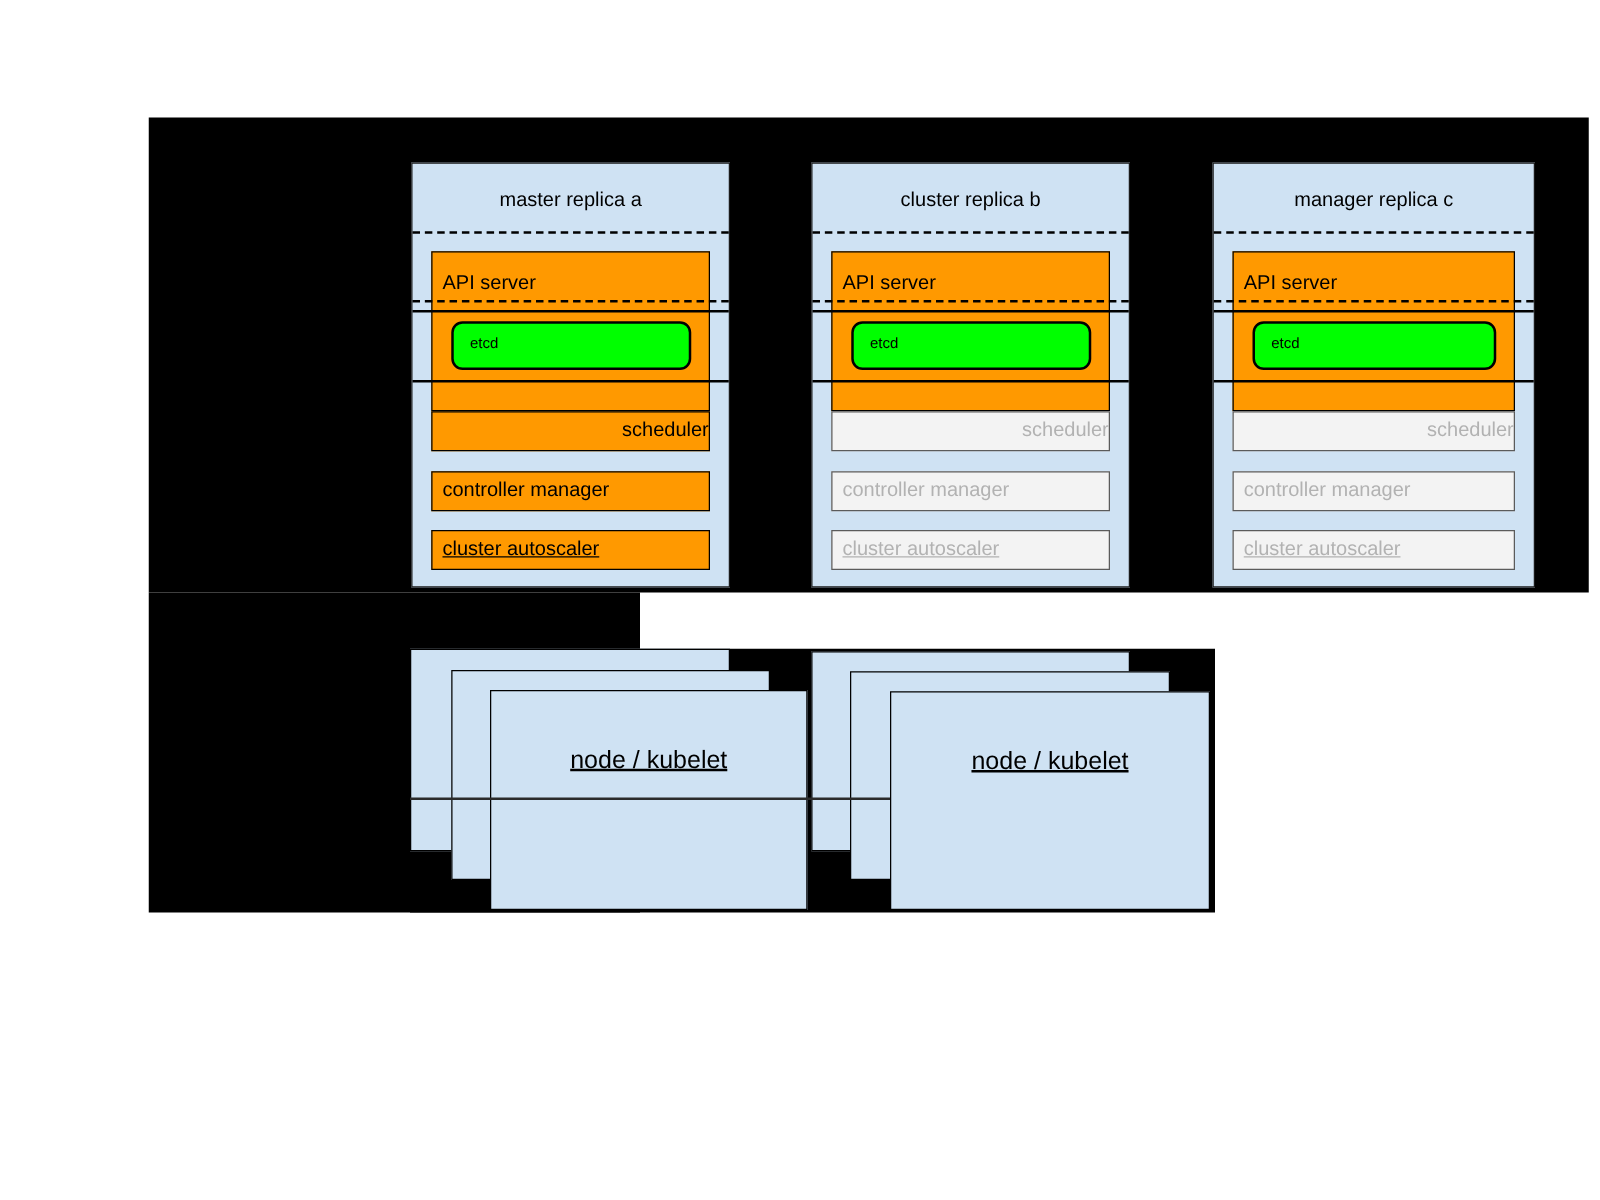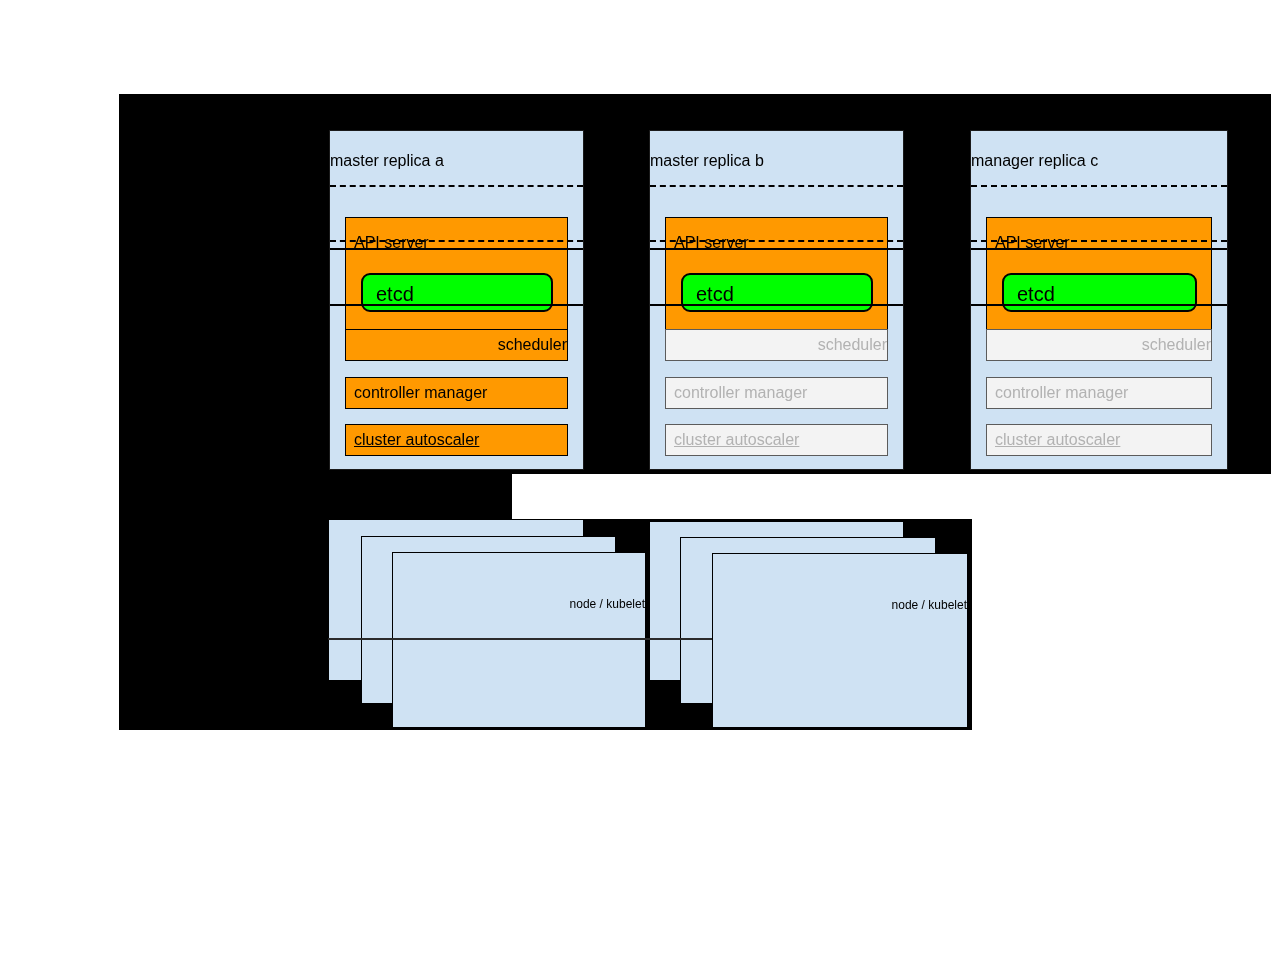--- a/index.html
+++ b/index.html
@@ -16,41 +16,41 @@
   
   .replica{
     position:absolute;top:130px;height:340px;background:#cfe2f3;
     border:1px solid #1a1a1a;box-sizing:border-box;
   }
   #replica-a{left:329px;width:255px;}
   #replica-b{left:649px;width:255px;}
   #replica-c{left:970px;width:258px;}
 
   .replica-title{
-    position:absolute;top:21px;left:0;right:0;text-align:left;
+    position:absolute;top:21px;left:0;right:0;text-align:center;
     font-size:16px;color:#000;
   }
   .hline{position:absolute;left:0;right:0;height:0;z-index:5;}
   .hline.dashed{border-top:2px dashed #000;}
   .hline.solid{border-top:2px solid #000;}
   .hl-1{top:54px;}   
   .hl-2{top:109px;}  
   .hl-3{top:117px;}  
   .hl-4{top:173px;}  
 
   .api-box{
-    position:absolute;left:15px;right:15px;top:86px;height:128px;
+    position:absolute;left:15px;right:15px;top:70px;height:128px;
     background:#ff9900;border:1.5px solid #000;box-sizing:border-box;
   }
   .api-label{position:absolute;top:16px;left:8px;font-size:16px;}
   .etcd-box{
     position:absolute;left:15px;right:14px;top:55px;height:39px;
     background:#00ff00;border:2px solid #000;border-radius:9px;box-sizing:border-box;
   }
-  .etcd-label{position:absolute;top:8px;left:13px;font-size:20px;}
+  .etcd-label{position:absolute;top:8px;left:13px;font-size:12px;}
 
   .comp{
     position:absolute;left:15px;right:15px;height:32px;box-sizing:border-box;
     font-size:16px;line-height:30px;
   }
   .comp span{padding-left:8px;}
   .comp.active{background:#ff9900;border:1.5px solid #000;color:#000;}
   .comp.inactive{background:#f3f3f3;border:1px solid #5b5b5b;color:#b2b2b2;}
   .comp-1{top:198px;text-align:right;}
   .comp-2{top:246px;}
@@ -60,21 +60,21 @@
   .nodebox{
     position:absolute;background:#cfe2f3;border:1px solid #000;box-sizing:border-box;
   }
   #n1-back  {left:328px;top:519px;width:256px;height:162px;}
   #n1-middle{left:361px;top:536px;width:255px;height:168px;}
   #n1-front {left:392px;top:552px;width:254px;height:176px;}
   #n2-back  {left:649px;top:521px;width:255px;height:160px;}
   #n2-middle{left:680px;top:537px;width:256px;height:167px;}
   #n2-front {left:712px;top:553px;width:256px;height:175px;}
   .node-label{
-    position:absolute;top:44px;left:0;right:0;text-align:right;font-size:12px;color:#000;
+    position:absolute;top:44px;left:0;right:0;text-align:center;font-size:20px;color:#000;text-decoration:underline;
   }
   #kubelet-line{
     position:absolute;left:328px;top:638px;width:384px;height:2px;background:#2b2b2b;
   }
 </style>
 </head>
 <body>
 
 <div id="canvas">
 
@@ -93,21 +93,21 @@
     <div class="hline dashed hl-1"></div>
     <div class="hline dashed hl-2"></div>
     <div class="hline solid hl-3"></div>
     <div class="hline solid hl-4"></div>
     <div class="comp active comp-1"><span>scheduler</span></div>
     <div class="comp active comp-2"><span>controller manager</span></div>
     <div class="comp active comp-3"><span>cluster autoscaler</span></div>
   </div>
 
   <div id="replica-b" class="replica">
-    <div class="replica-title">master replica b</div>
+    <div class="replica-title">cluster replica b</div>
     <div class="api-box">
       <div class="api-label">API server</div>
       <div class="etcd-box">
         <div class="etcd-label">etcd</div>
       </div>
     </div>
     <div class="hline dashed hl-1"></div>
     <div class="hline dashed hl-2"></div>
     <div class="hline solid hl-3"></div>
     <div class="hline solid hl-4"></div>

